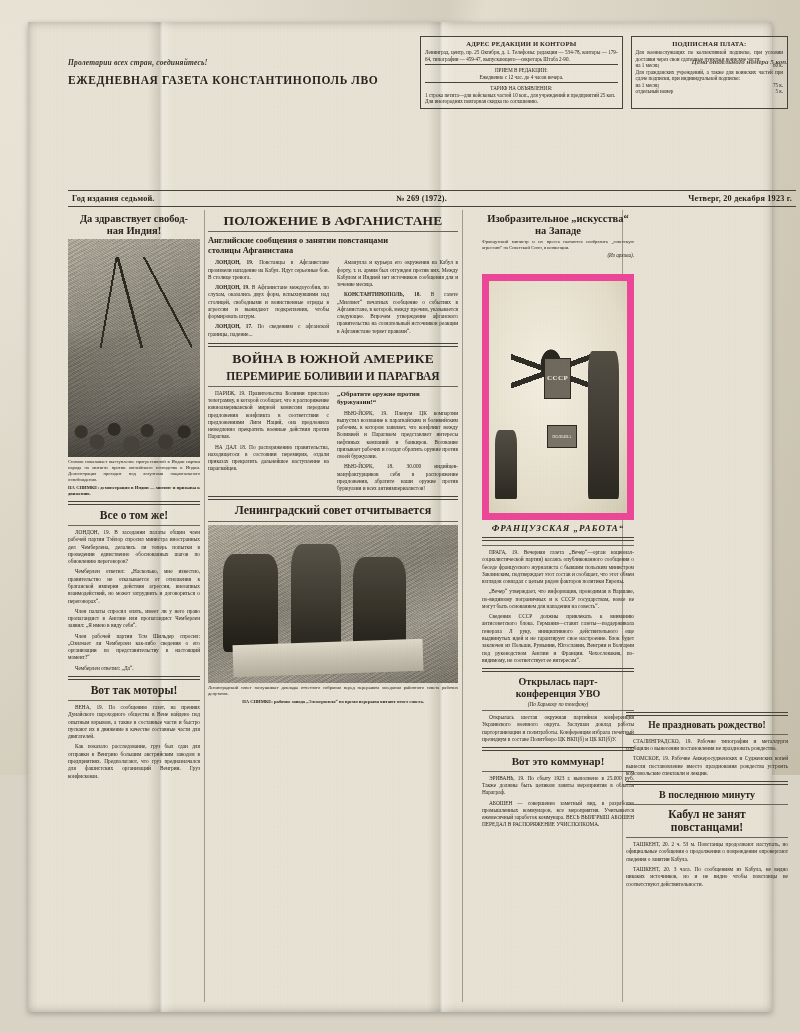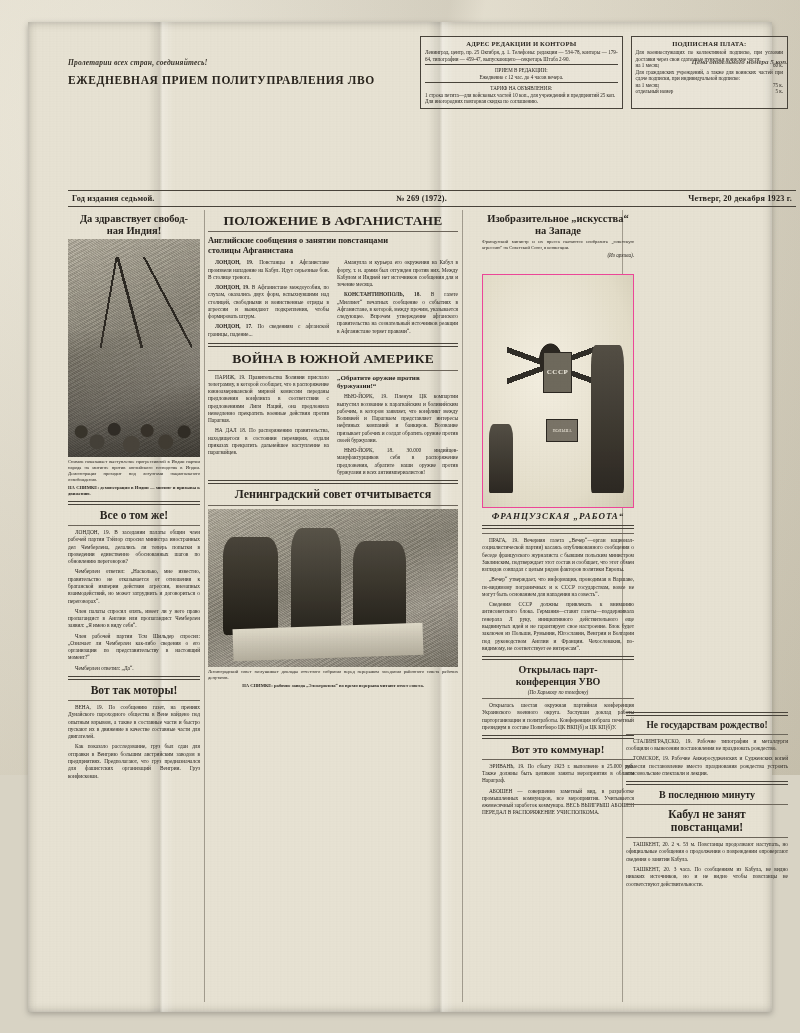--- a/index.html
+++ b/index.html
@@ -73,21 +73,21 @@
        radial-gradient(circle at 60% 79%, #38342c 0 6px, transparent 7px),
        radial-gradient(circle at 74% 88%, #423d35 0 7px, transparent 8px),
        radial-gradient(circle at 88% 80%, #332f28 0 6px, transparent 7px),
        linear-gradient(0deg, rgba(20,18,15,.55), rgba(120,115,105,.1));}
   .flagpoles{position:absolute;left:6%;top:8%;width:88%;height:42%;
      background-image:linear-gradient(75deg, transparent 46%, #2f2b25 46%, #2f2b25 48%, transparent 48%),
         linear-gradient(100deg, transparent 30%, #2f2b25 30%, #2f2b25 31.5%, transparent 31.5%),
         linear-gradient(62deg, transparent 70%, #2f2b25 70%, #2f2b25 71.5%, transparent 71.5%);}
 
   
-  .cartoon{position:relative;border:1px solid #ec4899;background:#0c4a6e;overflow:hidden;margin-top:16px;}
+  .cartoon{position:relative;border:7px solid #ec4899;background:#0c4a6e;overflow:hidden;margin-top:16px;}
   .cart-bg{position:absolute;inset:0;background:
      radial-gradient(ellipse at 42% 42%, #f3eee0 0%, #e2dcc9 70%, #cfc8b2 100%);}
   .eagle{position:absolute;left:16%;top:10%;width:58%;height:48%;
      background:radial-gradient(ellipse at 50% 55%, #2e2a24 0 18%, rgba(46,42,36,0) 19%),
        linear-gradient(20deg, transparent 40%, #33302a 40% 44%, transparent 44%),
        linear-gradient(-20deg, transparent 40%, #33302a 40% 44%, transparent 44%);}
   .shield{position:absolute;left:40%;top:33%;width:18%;height:17%;background:#6f6a5e;border:1px solid #2e2a24;
      display:flex;align-items:center;justify-content:center;color:#f0ecdf;font-size:7px;font-weight:bold;letter-spacing:.5px;}
   .fig{position:absolute;background:linear-gradient(180deg,#555046,#2f2b25);}
 
@@ -97,21 +97,21 @@
 <body>
 
 <div class="page">
   <div class="paper">
     <div class="fold" style="left:120px;"></div>
     <div class="fold" style="left:400px;"></div>
 
     <div class="masthead">
       <div class="slogan">Пролетарии всех стран, соединяйтесь!</div>
       <div class="price-right">Цена отдельного номера 5 коп.</div>
-      <div class="subtitle">ЕЖЕДНЕВНАЯ ПРИЕМ ПОЛИТУПРАВЛЕНИЯ ЛВО</div>
+      <div class="subtitle">ЕЖЕДНЕВНАЯ ГАЗЕТА КОНСТАНТИНОПОЛЬ ЛВО</div>
     </div>
 
     <div class="boxes">
       <div class="box bx1">
         <h4>АДРЕС РЕДАКЦИИ И КОНТОРЫ</h4>
         <p>Ленинград, центр, пр. 25 Октября, д. 1. Телефоны: редакции — 534-78, конторы — 179-64, типографии — 459-47, выпускающего—секретарь Штаба 2-90.</p>
         <div class="rule"></div>
         <p class="ctr">ПРИЕМ В РЕДАКЦИИ:</p>
         <p class="ctr">Ежедневно с 12 час. до 4 часов вечера.</p>
         <div class="rule"></div>
@@ -185,20 +185,21 @@
         </h3>
         <div class="two">
           <p class="body"><b>ЛОНДОН, 19.</b> <span>Повстанцы в Афганистане произвели нападение на Кабул. Идут серьезные бои. В столице тревога.</span></p>
           <p class="body"><b>ЛОНДОН, 19.</b> <span>В Афганистане междоусобия, по слухам, оказались двух форм, вспыхнувшими над столицей, свободными и воинственные отряды в агрессии и выжидают подкрепления, чтобы формировать штурм.</span></p>
           <p class="body"><b>ЛОНДОН, 17.</b> <span>По сведениям с афганской границы, падение...</span></p>
           <p class="body"><span>Аманулла и курьера его окружения на Кабул в форту, т. н. армия был отгужден против них. Между Кабулом и Индией нет источников сообщения для и течение месяца.</span></p>
           <p class="body"><b>КОНСТАНТИНОПОЛЬ, 18.</b> <span>В газете „Миллиет“ печатных сообщение о событиях в Афганистане, в которой, между прочим, указывается следующее. Впрочем утверждение афганского правительства на сознательный источников реакции в Афганистане теряет правами“.</span></p>
         </div>
         <div class="dbl"></div>
         <h1 class="sec">ВОЙНА В ЮЖНОЙ АМЕРИКЕ</h1>
+        <h2 class="sec" style="font-size:11.5px;">ПЕРЕМИРИЕ БОЛИВИИ И ПАРАГВАЯ</h2>
         <div class="hrthin"></div>
         <div class="two">
           <p class="body">ПАРИЖ, 19. Правительства Боливии прислало телеграмму, в которой сообщает, что в распоряжение южноамериканской мирной комиссии переданы предложения конфликта в соответствии с предложениями Лиги Наций, она предложила немедленно прекратить военные действия против Парагвая.</p>
           <p class="body">НА ДАЛ 18. По распоряжению правительства, находящегося в состоянии перемирия, отдали приказах прекратить дальнейшее наступление на парагвайцев.</p>
           <h3 class="sub" style="font-size:7px;">
             <span>„Обратите оружие против</span><br>
             <span>буржуазии!“</span>
           </h3>
           <p class="body">НЬЮ-ЙОРК, 19. Пленум ЦК компартии выпустил воззвание к парагвайским и боливийским рабочим, в котором заявляет, что конфликт между Боливией и Парагваем представляет интересы нефтяных компаний и банкиров. Воззвание призывает рабочих и солдат обратить оружие против своей буржуазии.</p>
           <p class="body">НЬЮ-ЙОРК, 18. 30.000 индийцев-мануфактурщиков себя в распоряжение предложения, абратите наши оружие против буржуазии и всех антиимпериалистов!</p>
@@ -249,21 +250,21 @@
         <div class="dbl"></div>
         <h2 class="sec" style="font-size:11px;">Вот это коммунар!</h2>
         <div class="hrthin"></div>
         <p class="body">ЭРИВАНЬ, 19. По сбыту 1923 г. выполнено в 25.000 руб. Также должны быть целиком заняты мероприятия в области Нараграф.</p>
         <p class="body">АБОШЕН — совершенно заметный вид, в разработке промышленных коммунаров, все мероприятия. Учитывается ежемесячный заработок коммунара. ВЕСЬ ВЫИГРЫШ АБОШЕН ПЕРЕДАЛ В РАСПОРЯЖЕНИЕ УЧИСПОЛКОМА.</p>
       </div>
 
       <div class="col c4">
         <div style="height:498px;"></div>
         <div class="dbl"></div>
-        <h2 class="sec" style="font-size:9.5px;">Не государствам рождество!</h2>
+        <h2 class="sec" style="font-size:9.5px;">Не праздновать рождество!</h2>
         <div class="hrthin"></div>
         <p class="body">СТАЛИНГРАДСКО, 19. Рабочие типографии и металлурги сообщили о вынесении постановления не праздновать рождество.</p>
         <p class="body">ТОМСКОЕ, 19. Рабочие Анжеросудженских и Судженских копей вынесли постановление вместо празднования рождества устроить комсомольские спектакли и лекции.</p>
         <div class="dbl"></div>
         <h2 class="sec" style="font-size:10px;">В последнюю минуту</h2>
         <div class="hrthin"></div>
         <h2 class="sec" style="font-size:11.5px;">
           <span>Кабул не занят</span><br>
           <span>повстанцами!</span>
         </h2>

